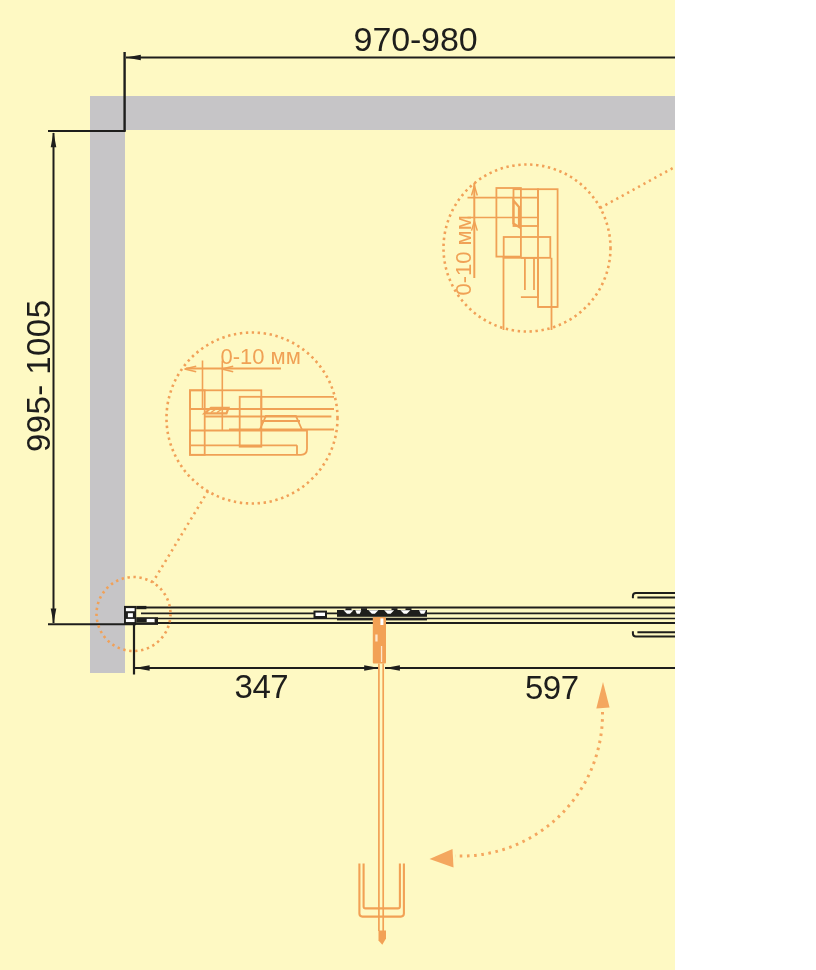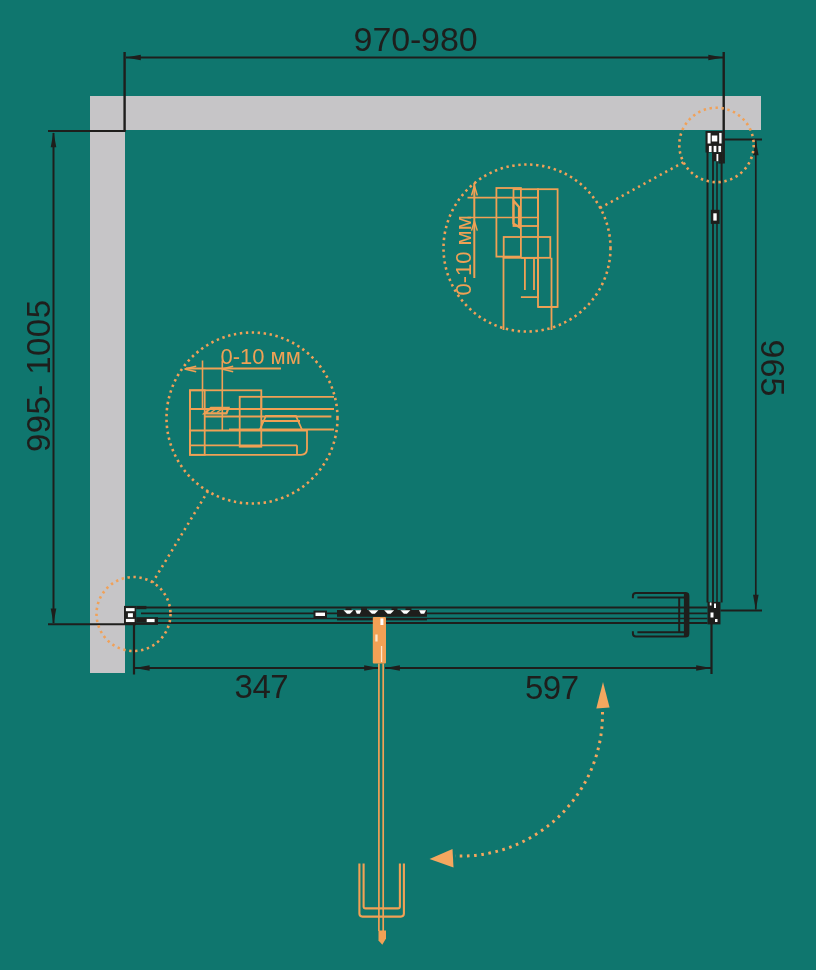--- a/index.html
+++ b/index.html
@@ -1,16 +1,16 @@
 <!DOCTYPE html>
 <html><head>
 <meta charset="utf-8">
 <style>
   html,body{margin:0;padding:0;background:#ffffff;}
-  #page{width:816px;height:970px;position:relative;background:#0f766e;overflow:hidden;}
+  #page{width:675px;height:970px;position:relative;background:#fef9c3;overflow:hidden;}
   svg text{font-family:"Liberation Sans", sans-serif;}
 </style>
 </head>
 <body>
 <div id="page">
 <svg width="816" height="970" viewBox="0 0 816 970" xmlns="http://www.w3.org/2000/svg">
 
   <rect x="90" y="96" width="671" height="34" fill="#c6c5c7"></rect>
 
   <rect x="90" y="96" width="35" height="577" fill="#c6c5c7"></rect>

